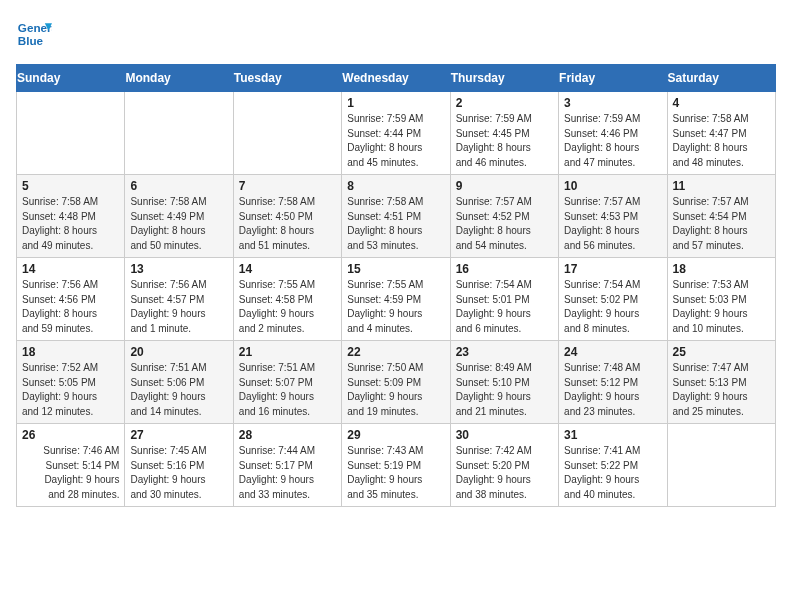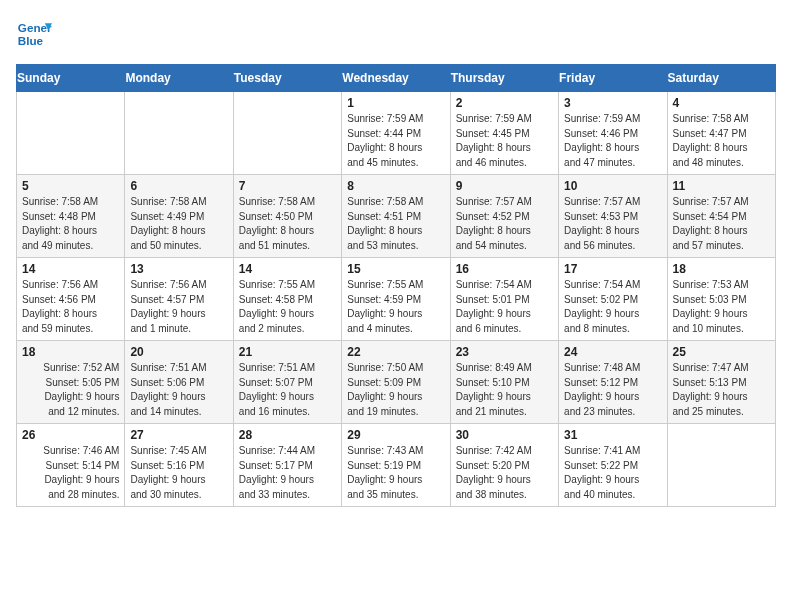--- a/index.html
+++ b/index.html
@@ -229,21 +229,21 @@
           <span class="day-num">18</span>
           <div class="day-info" style="white-space: pre-line;">Sunrise: 7:53 AM
 Sunset: 5:03 PM
 Daylight: 9 hours
 and 10 minutes.</div>
         </td>
       </tr>
       <tr>
         <td>
           <span class="day-num">18</span>
-          <div class="day-info" style="white-space: pre-line; text-align: right;">Sunrise: 7:52 AM
+          <div class="day-info" style="white-space: pre-line;">Sunrise: 7:52 AM
 Sunset: 5:05 PM
 Daylight: 9 hours
 and 12 minutes.</div>
         </td>
         <td>
           <span class="day-num">20</span>
           <div class="day-info" style="white-space: pre-line;">Sunrise: 7:51 AM
 Sunset: 5:06 PM
 Daylight: 9 hours
 and 14 minutes.</div>

